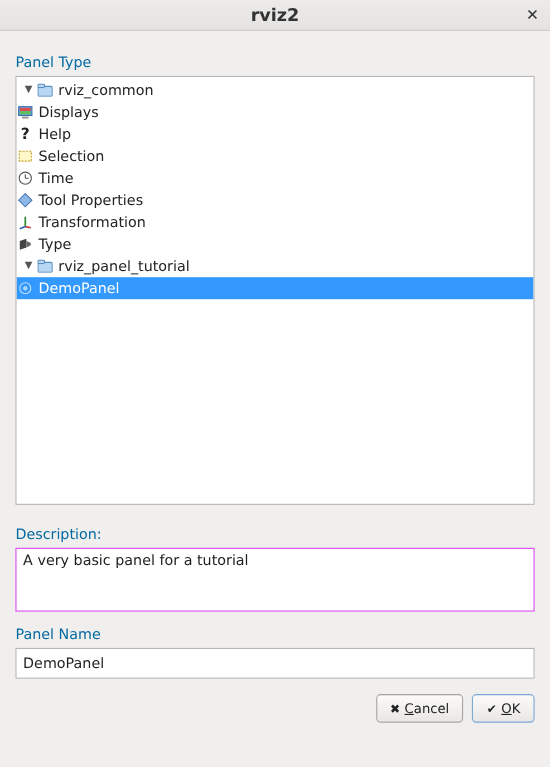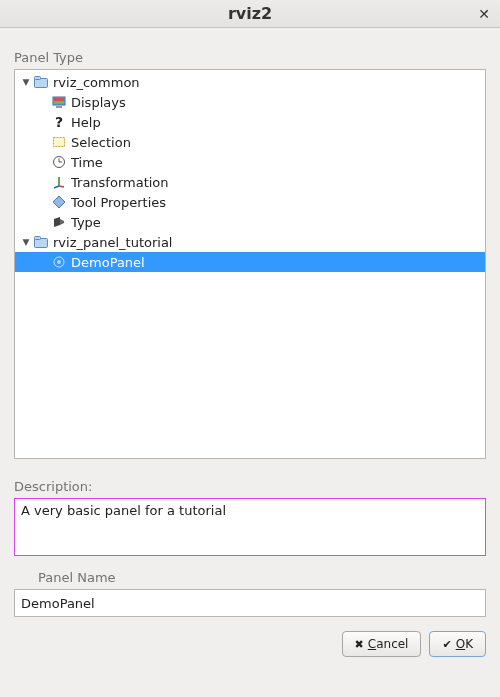--- a/index.html
+++ b/index.html
@@ -31,21 +31,21 @@
   justify-content: center;
   font-size: 14px;
   color: #333;
   cursor: pointer;
 }
 
 .content { padding: 12px 14px 12px 14px; }
 
 .section-label {
   font-size: 13px;
-  color: #737373;
+  color: #0369a1;
   margin-bottom: 4px;
   margin-top: 10px;
 }
 
 .tree-box {
   border: 1px solid #b8b6b4;
   background: #fff;
   height: 390px;
   overflow: auto;
   padding-top: 2px;
@@ -117,21 +117,21 @@
   align-items: center;
   gap: 4px;
   cursor: pointer;
 }
 .btn.primary { border: 1px solid #7aa7d6; }
 .btn .ul { text-decoration: underline; }
 .bx { font-size: 11px; }
 .chk { font-size: 11px; }
 
 .lvl0 { padding-left: 4px; }
-.lvl1 { padding-left: 36px; }
+.lvl1 { }
 </style>
 </head>
 <body>
 
 <div class="titlebar">
   <div class="titlebar-title">rviz2</div>
   <div class="titlebar-close">
     <span>✕</span>
   </div>
 </div>
@@ -186,36 +186,36 @@
             <line x1="7" y1="7" x2="7" y2="3.5" stroke="#555"></line>
             <line x1="7" y1="7" x2="10" y2="7" stroke="#555"></line>
           </svg>
       </span>
       <span>Time</span>
     </div>
 
     <div class="tree-row lvl1">
       <span class="icon">
         <svg width="14" height="14" viewBox="0 0 14 14">
+            <rect x="7" y="1" width="0" height="0"></rect>
+            <polygon points="7,1 13,7 7,13 1,7" fill="#8fb7e8" stroke="#4d79b5"></polygon>
+          </svg>
+      </span>
+      <span>Tool Properties</span>
+    </div>
+
+    <div class="tree-row lvl1">
+      <span class="icon">
+        <svg width="14" height="14" viewBox="0 0 14 14">
             <line x1="7" y1="11" x2="7" y2="2" stroke="#2b8a2b" stroke-width="1.5"></line>
             <line x1="7" y1="11" x2="12" y2="12" stroke="#c93a3a" stroke-width="1.5"></line>
             <line x1="7" y1="11" x2="2" y2="13" stroke="#2a62bf" stroke-width="1.5"></line>
           </svg>
       </span>
       <span>Transformation</span>
-    </div>
-
-    <div class="tree-row lvl1">
-      <span class="icon">
-        <svg width="14" height="14" viewBox="0 0 14 14">
-            <rect x="7" y="1" width="0" height="0"></rect>
-            <polygon points="7,1 13,7 7,13 1,7" fill="#8fb7e8" stroke="#4d79b5"></polygon>
-          </svg>
-      </span>
-      <span>Tool Properties</span>
     </div>
 
     <div class="tree-row lvl1">
       <span class="icon">
         <svg width="14" height="12" viewBox="0 0 14 12">
             <polygon points="2,3 8,1 8,9 2,11" fill="#444"></polygon>
             <polygon points="8,3 12,5 12,7 8,9" fill="#666"></polygon>
           </svg>
       </span>
       <span>Type</span>
@@ -242,21 +242,21 @@
       <span>DemoPanel</span>
     </div>
 
   </div>
 
   <div class="section-label" style="margin-top:20px;">Description:</div>
   <div class="desc-box">
     <span>A very basic panel for a tutorial</span>
   </div>
 
-  <div class="section-label" style="margin-top:14px;margin-left:24px;">Panel Name</div>
+  <div class="section-label" style="margin-top:14px;">Panel Name</div>
   <input class="name-input" type="text" value="DemoPanel" style="">
 
   <div class="button-row">
     <button class="btn">
       <span class="bx">✖</span>
       <span><span class="ul">C</span><span>ancel</span></span>
     </button>
     <button class="btn primary">
       <span class="chk">✔</span>
       <span><span class="ul">O</span><span>K</span></span>

